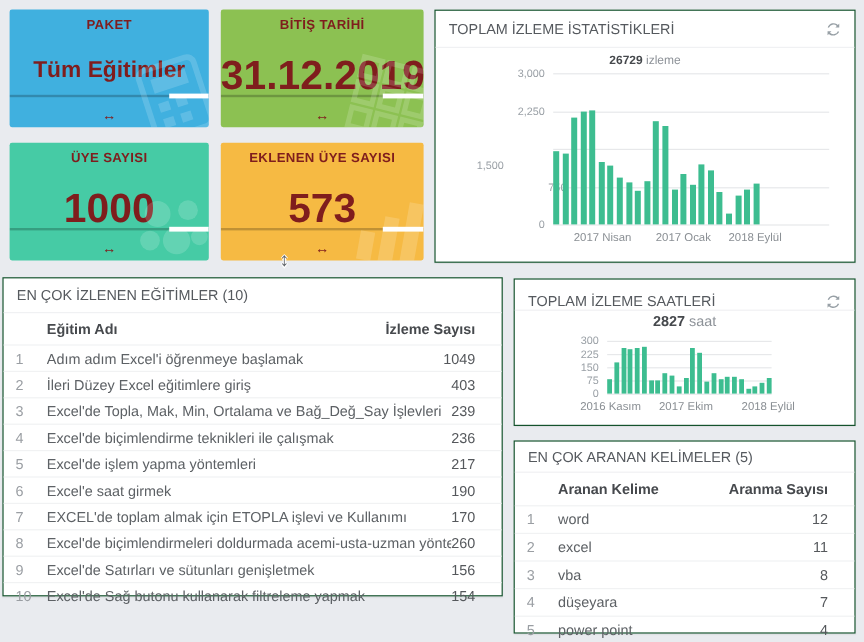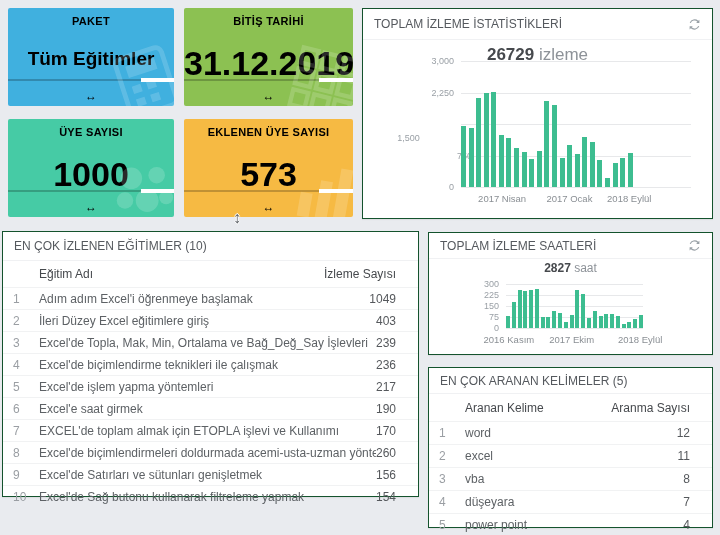--- a/index.html
+++ b/index.html
@@ -2,21 +2,21 @@
 <html><head>
 <meta charset="utf-8">
 <style>
   html,body{margin:0;padding:0;}
   #app{position:relative;width:720px;height:535px;background:#e9ebef;
        font-family:"Liberation Sans",sans-serif;overflow:hidden;}
 
   
   .cards{position:absolute;left:8px;top:8px;display:grid;
          grid-template-columns:166px 169px;gap:13px 10px;}
-  .card{position:relative;height:98px;border-radius:2px;color:#000000;overflow:hidden;}
+  .card{position:relative;height:98px;border-radius:2px;color:#7f1d1d;overflow:hidden;}
   .card-header{position:absolute;top:7px;width:100%;text-align:center;
                font-size:11px;font-weight:bold;letter-spacing:.3px;}
   .card-value{position:absolute;top:36px;width:100%;text-align:center;
               font-size:34px;font-weight:bold;}
   .card--text .card-value{font-size:19px;font-weight:600;top:40px;}
   .card-bar{position:absolute;top:70px;left:0;right:0;height:4px;}
   .card-bar-line{position:absolute;top:1px;left:0;width:100%;height:2px;
                  background:rgba(0,0,0,.22);}
   .card-bar-seg{position:absolute;top:0;right:0;width:20%;height:4px;background:#fff;}
   .card-footer{position:absolute;bottom:3px;width:100%;text-align:center;
@@ -26,44 +26,44 @@
   
   .panel{position:absolute;background:#fff;border:1px solid #14532d;
          box-shadow:0 1px 1px rgba(0,0,0,.05);box-sizing:border-box;}
   .panel-head{display:flex;justify-content:space-between;align-items:center;
               padding:0 11px;border-bottom:1px solid #f0f1f3;color:#55595e;
               font-size:12px;}
   .refresh{width:13px;height:13px;cursor:pointer;flex:0 0 auto;}
   #panel-stats{left:362px;top:8px;width:351px;height:211px;}
   #panel-stats .panel-head{height:30px;}
   #panel-hours{left:428px;top:232px;width:285px;height:123px;}
-  #panel-hours .panel-head{height:25px;}
+  #panel-hours .panel-head{height:25px;align-items:flex-end;}
   #panel-watched{left:2px;top:231px;width:417px;height:266px;}
   #panel-watched .panel-head{height:28px;}
   #panel-searched{left:428px;top:367px;width:285px;height:161px;}
   #panel-searched .panel-head{height:25px;}
 
   
   .chart{position:absolute;left:0;right:0;top:0;bottom:0;}
-  .chart-sub{position:absolute;width:100%;text-align:center;font-size:17px;color:#8d9298;}
+  .chart-sub{position:absolute;width:100%;text-align:center;font-size:10px;color:#8d9298;}
   #chart-0 .chart-sub{top:36px;}
   #chart-1 .chart-sub{top:28px;font-size:12px;}
   .chart-sub b{color:#46494d;}
   .gridline{position:absolute;height:1px;background:#e7e8ea;}
   .ytick{position:absolute;text-align:right;font-size:9px;color:#9aa0a6;}
   .xlabel{position:absolute;transform:translateX(-50%);white-space:nowrap;
           font-size:9.5px;color:#8a8f94;}
   .bars{position:absolute;display:flex;align-items:flex-end;
         justify-content:space-between;}
   .bar{flex:0 0 auto;}
 
   
   .t-colhead,.t-row{display:flex;align-items:center;padding:0 10px;
                     font-size:12px;color:#5d6165;}
-  .t-colhead{font-weight:normal;color:#46494d;}
+  .t-colhead{font-weight:bold;color:#46494d;}
   #panel-watched .t-colhead{height:26px;}
   #panel-watched .t-row{height:21px;border-top:1px solid #f1f2f3;}
   #panel-searched .t-colhead{height:27px;justify-content:center;}
   #panel-searched .t-row{height:22px;border-top:1px solid #f1f2f3;}
   .t-rank{width:26px;color:#9a9ea3;flex:0 0 auto;}
   .t-name{flex:1 1 auto;overflow:hidden;white-space:nowrap;}
   .t-count{flex:0 0 auto;text-align:right;padding-right:12px;color:#55585c;}
   .t-colhead .t-count{color:#46494d;}
 
   

